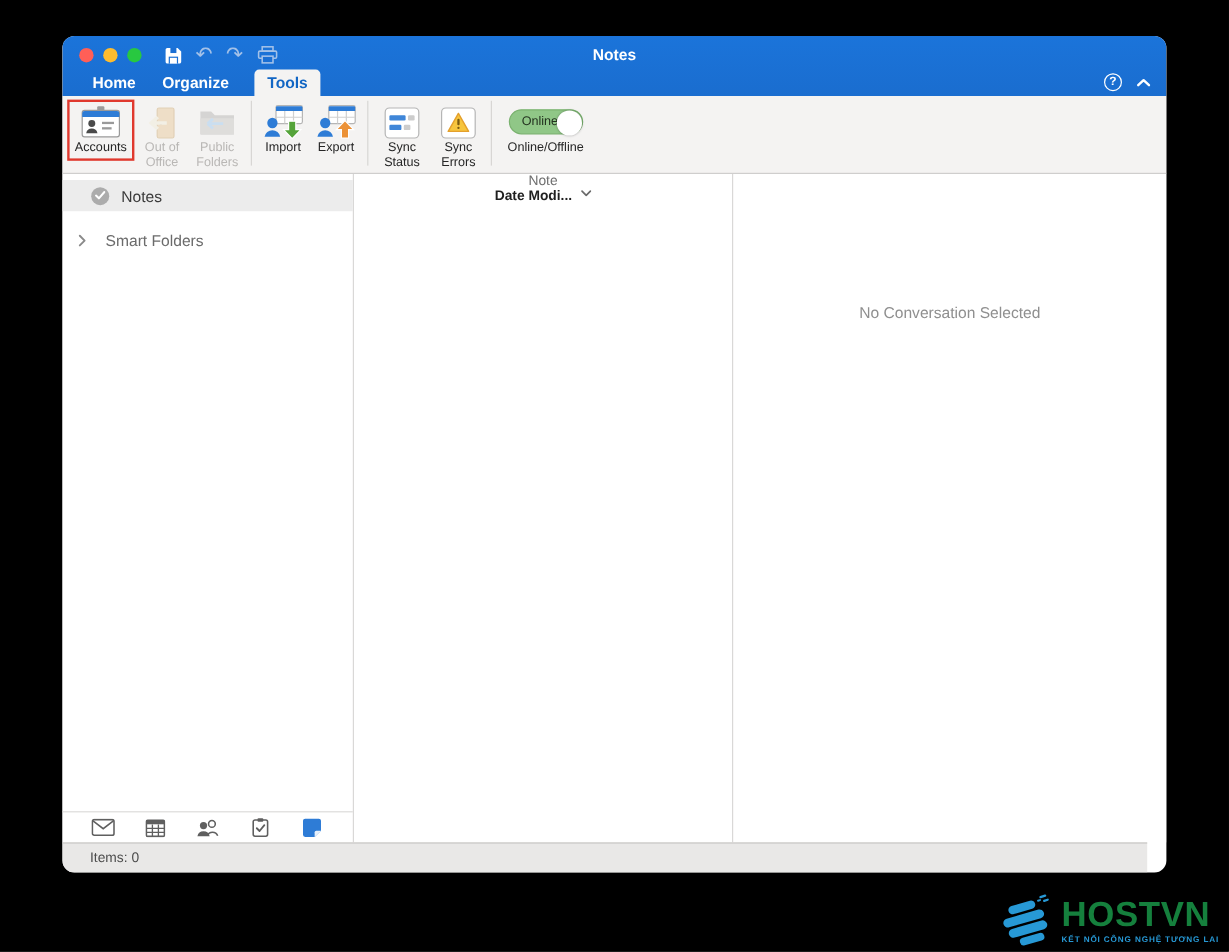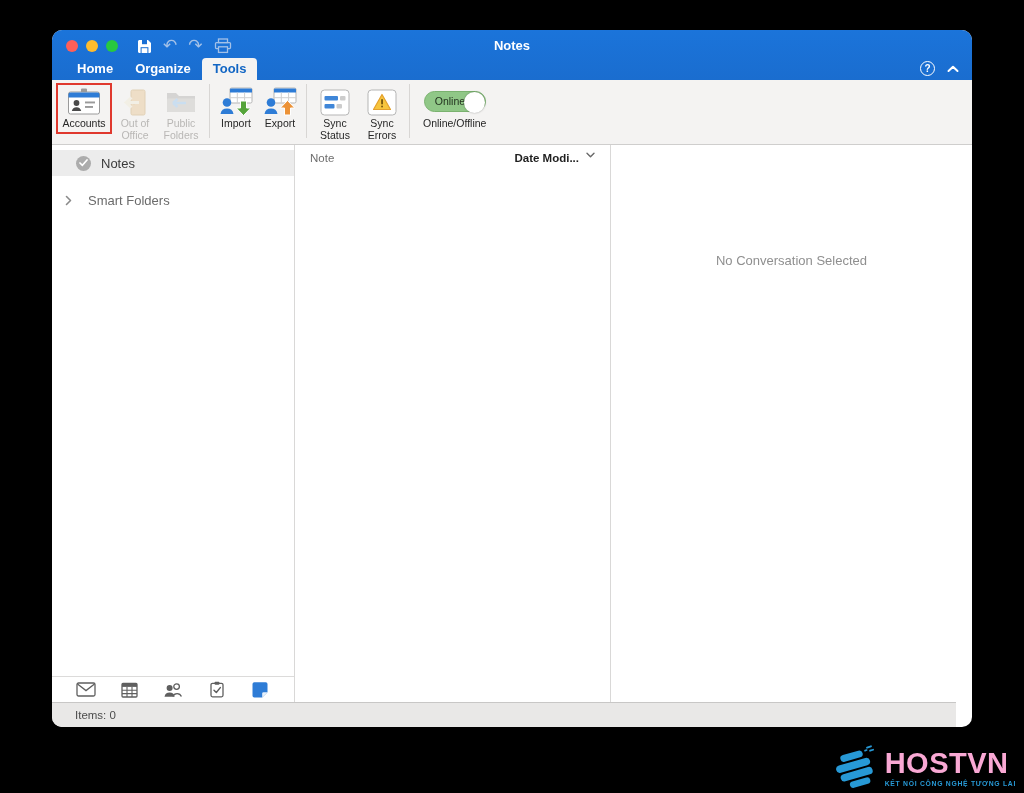--- a/index.html
+++ b/index.html
@@ -24,21 +24,21 @@
   .searchbox { position:absolute; top:7px; right:5px; width:192px; height:19px;
                background:rgba(255,255,255,.17); border-radius:5px;
                display:flex; align-items:center; padding:0 7px; gap:6px; }
   .searchbox input { flex:1; background:transparent; border:none; outline:none;
                      color:#fff; font-size:12.5px; font-family:"Liberation Sans",sans-serif; }
   .searchbox input::placeholder { color:rgba(255,255,255,.8); }
 
   
   .tabrow { position:absolute; left:0; right:0; bottom:0; height:22px; display:flex; align-items:flex-end; padding-left:14px; }
   .tab { color:#fff; font-size:13px; font-weight:bold; padding:3px 11px 4px; cursor:default; }
-  .tab.active { background:#f4f3f2; color:#1266c4; border-radius:4px 4px 0 0; }
+  .tab.active { background:#f4f3f2; color:#1266c4; border-radius:4px 4px 0 0; margin-left:10px; }
   .tabrow-right { position:absolute; right:13px; bottom:4px; display:flex; align-items:center; gap:12px; }
   .help-circle { width:15px; height:15px; border:1.4px solid #fff; border-radius:50%;
                  color:#fff; font-size:10px; font-weight:bold; display:flex;
                  align-items:center; justify-content:center; }
 
   
   .ribbon { position:relative; height:65px; background:#f4f3f2; border-bottom:1px solid #cfcecd;
             display:flex; align-items:flex-start; padding:3px 0 0 3px; }
   .rbtn { display:flex; flex-direction:column; align-items:center; justify-content:flex-end;
           border:2px solid transparent; padding:1px 1px 2px; margin:0 1px; }
@@ -63,37 +63,37 @@
   .folder-row.selected { background:#ececec; }
   .check-circle { width:15px; height:15px; border-radius:50%; background:#acacac;
                   display:flex; align-items:center; justify-content:center; flex:0 0 15px; }
   .smart-row { margin-top:12px; height:24px; display:flex; align-items:center; gap:16px; padding-left:13px;
                font-size:13px; color:#6b6b6b; }
   .modulebar { height:26px; border-top:1px solid #dcdbda; display:flex; align-items:center; justify-content:space-around; padding:0 12px; }
   .mod { display:flex; align-items:center; justify-content:center; width:24px; height:22px; }
 
   .listpane { width:316px; border-right:1px solid #d9d8d7; display:flex; flex-direction:column; }
   .list-header { height:25px; display:flex; align-items:center; justify-content:space-between;
-                 padding:0 15px; }
+                 padding:0 15px;flex-direction:column; }
   .list-header .col-left { font-size:11.5px; color:#6e6e6e; }
   .sorter { display:flex; align-items:flex-start; gap:7px; }
   .sorter .col-right { font-size:11.5px; font-weight:bold; color:#1f1f1f; }
 
   .readingpane { flex:1; }
   .empty-msg { margin-top:108px; text-align:center; color:#8f8f8f; font-size:13px; }
 
   
   .statusbar { position:absolute; left:0; right:16px; bottom:0; height:25px; background:#e9e8e7;
                border-top:1px solid #c8c7c6; line-height:24px; padding-left:23px;
                font-size:11.5px; color:#4c4c4c; }
 
   
   .watermark { position:absolute; right:8px; bottom:2px; display:flex; align-items:center; gap:7px; }
   .wm-text { display:flex; flex-direction:column; }
-  .wm-brand { color:#f9a8d4; font-size:29px; font-weight:bold; letter-spacing:0.5px; line-height:1; }
+  .wm-brand { color:#15803d; font-size:29px; font-weight:bold; letter-spacing:0.5px; line-height:1; }
   .wm-tag { color:#2799d6; font-size:6.8px; font-weight:bold; letter-spacing:0.72px; margin-top:2px; }
 </style>
 </head>
 <body>
 
 <div class="stage">
   <div class="window">
 
     <div class="titlebar">
       <div class="traffic">

